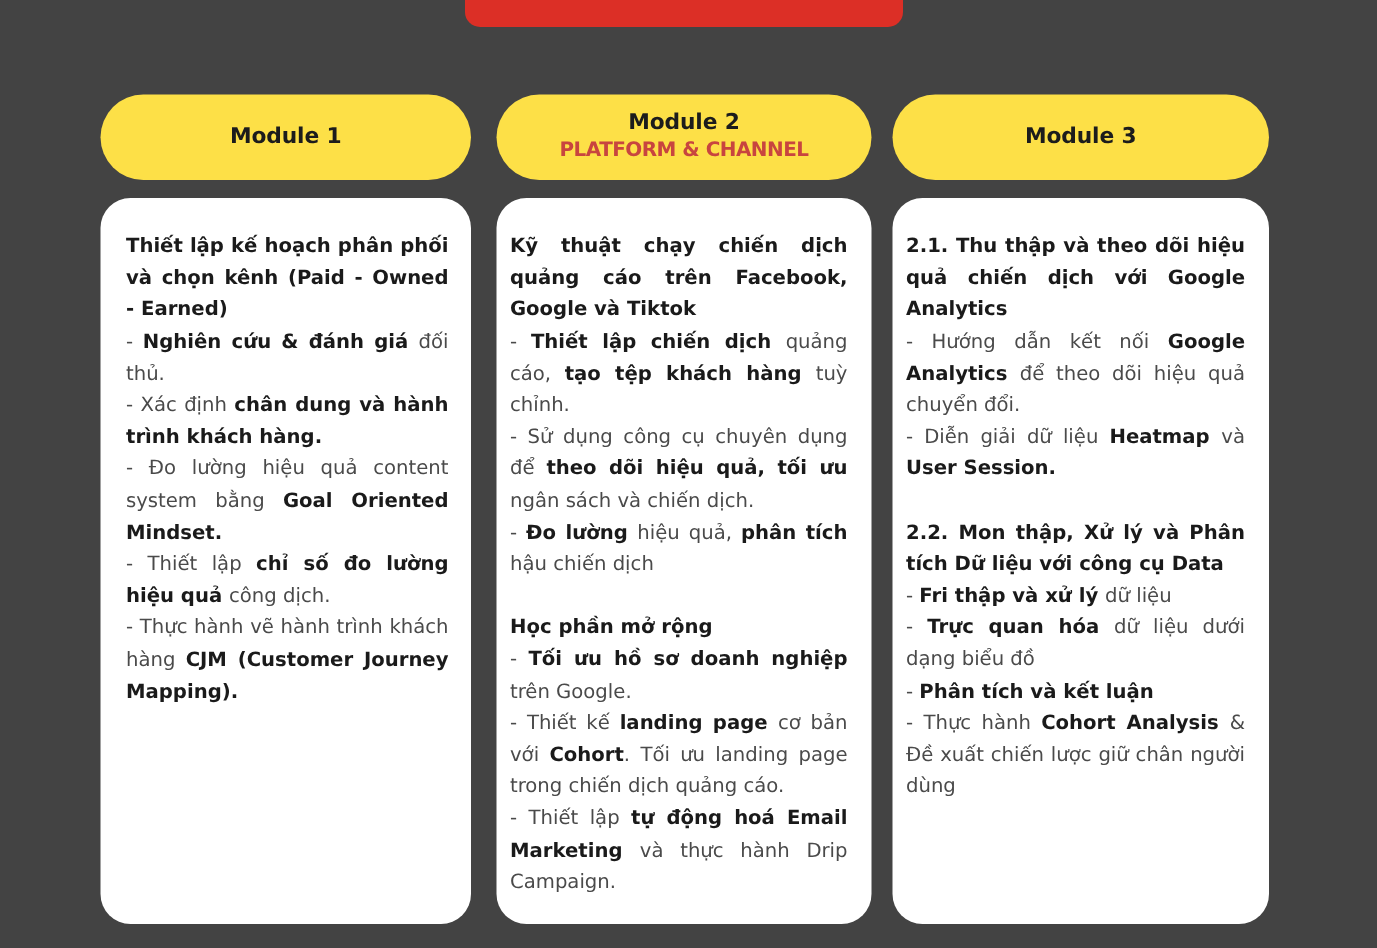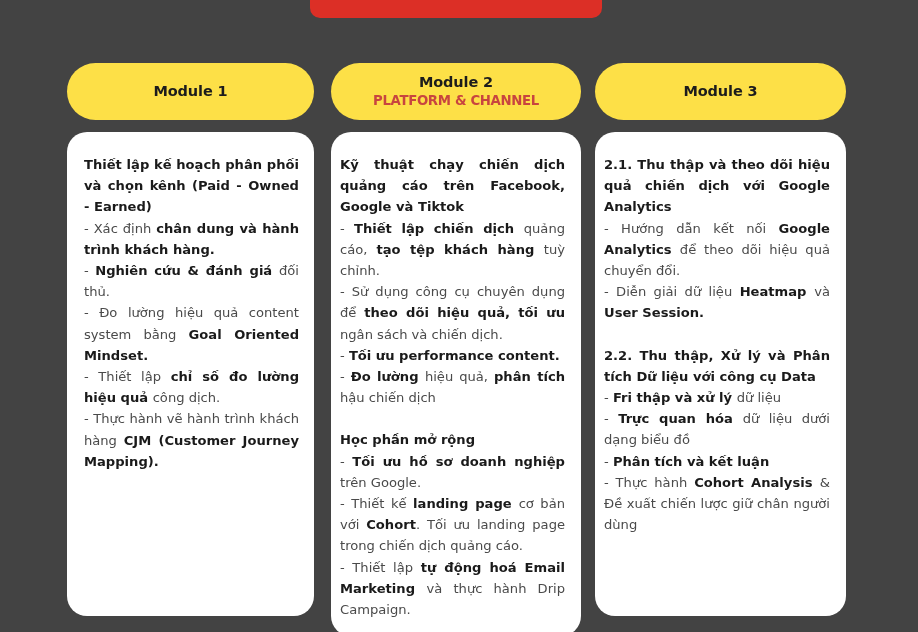--- a/index.html
+++ b/index.html
@@ -99,54 +99,53 @@
 
 <div id="top-banner"></div>
 
 <div id="columns">
     <div class="module-col col-1">
       <div class="module-header">
         <div class="module-number">Module 1</div>
       </div>
       <div class="module-body">
         <p><b>Thiết lập kế hoạch phân phối và chọn kênh (Paid - Owned - Earned)</b></p>
+        <p><span>- </span><b>Nghiên cứu &amp; đánh giá </b><span>đối thủ.</span></p>
         <p><span>- Xác định </span><b>chân dung và hành trình khách hàng.</b></p>
-        <p><span>- </span><b>Nghiên cứu &amp; đánh giá </b><span>đối thủ.</span></p>
         <p><span>- Đo lường hiệu quả content system bằng </span><b>Goal Oriented Mindset.</b></p>
         <p><span>- Thiết lập </span><b>chỉ số đo lường hiệu quả </b><span>công dịch.</span></p>
         <p><span>- Thực hành vẽ hành trình khách hàng </span><b>CJM (Customer Journey Mapping).</b></p>
       </div>
     </div>
     <div class="module-col col-2">
       <div class="module-header">
         <div class="module-number">Module 2</div>
         <div class="module-title">PLATFORM &amp; CHANNEL</div>
       </div>
       <div class="module-body">
         <p><b>Kỹ thuật chạy chiến dịch quảng cáo trên Facebook, Google và Tiktok</b></p>
         <p><span>- </span><b>Thiết lập chiến dịch </b><span>quảng cáo, </span><b>tạo tệp khách hàng </b><span>tuỳ chỉnh.</span></p>
         <p><span>- Sử dụng công cụ chuyên dụng để </span><b>theo dõi hiệu quả, tối ưu </b><span>ngân sách và chiến dịch.</span></p>
-        <p><span>- </span><b>Tối ưu performance content.</b></p>
         <p><span>- </span><b>Đo lường </b><span>hiệu quả, </span><b>phân tích </b><span>hậu chiến dịch</span></p>
         <div class="spacer"></div>
         <p><b>Học phần mở rộng</b></p>
         <p><span>- </span><b>Tối ưu hồ sơ doanh nghiệp </b><span>trên Google.</span></p>
         <p><span>- Thiết kế </span><b>landing page </b><span>cơ bản với </span><b>Cohort</b><span>. Tối ưu landing page trong chiến dịch quảng cáo.</span></p>
         <p><span>- Thiết lập </span><b>tự động hoá Email Marketing </b><span>và thực hành Drip Campaign.</span></p>
       </div>
     </div>
     <div class="module-col col-3">
       <div class="module-header">
         <div class="module-number">Module 3</div>
       </div>
       <div class="module-body">
         <p><b>2.1. Thu thập và theo dõi hiệu quả chiến dịch với Google Analytics</b></p>
         <p><span>- Hướng dẫn kết nối </span><b>Google Analytics </b><span>để theo dõi hiệu quả chuyển đổi.</span></p>
         <p><span>- Diễn giải dữ liệu </span><b>Heatmap </b><span>và </span><b>User Session.</b></p>
         <div class="spacer"></div>
-        <p><b>2.2. Thu thập, Xử lý và Phân tích Dữ liệu với công cụ Data</b></p>
+        <p><b>2.2. Mon thập, Xử lý và Phân tích Dữ liệu với công cụ Data</b></p>
         <p><span>- </span><b>Fri thập và xử lý </b><span>dữ liệu</span></p>
         <p><span>- </span><b>Trực quan hóa </b><span>dữ liệu dưới dạng biểu đồ</span></p>
         <p><span>- </span><b>Phân tích và kết luận</b></p>
         <p><span>- Thực hành </span><b>Cohort Analysis </b><span>&amp; Đề xuất chiến lược giữ chân người dùng</span></p>
       </div>
     </div>
   </div>
 
 </body></html>

